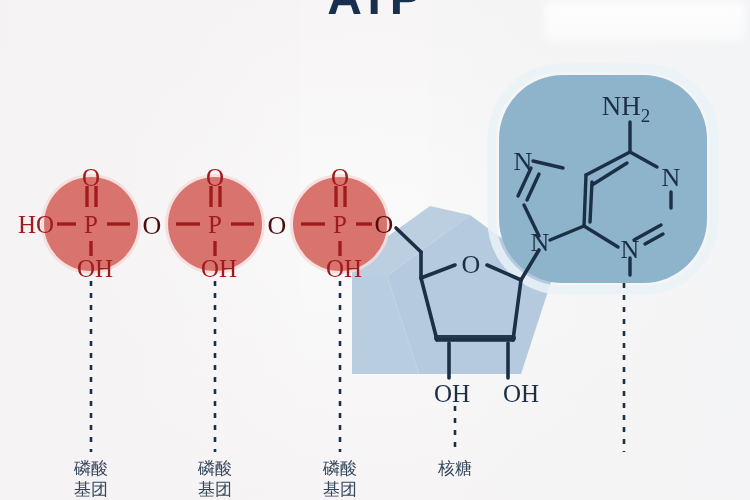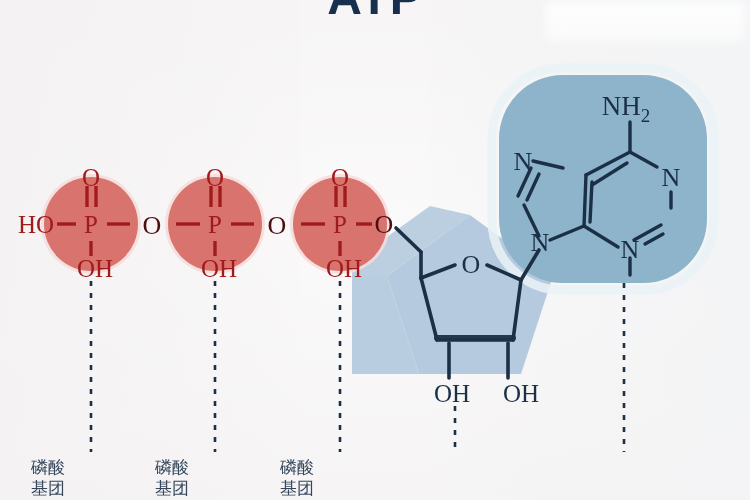--- a/index.html
+++ b/index.html
@@ -54,25 +54,26 @@
     color: #17304f;
     letter-spacing: 1px;
     line-height: 1;
   }
   svg.diagram {
     position: absolute;
     left: 0; top: 0;
   }
   .caption {
     position: absolute;
+    text-align: center;
     font-size: 17px;
     color: #34465c;
     line-height: 1.25;
     width: 120px;
-    font-family: Liberation Mono, monospace;
+    font-family: Liberation Sans, sans-serif;
   }
 </style>
 </head>
 <body>
 
 <div id="stage">
 
   <div class="bg-tint-left"></div>
   <div class="bg-tint-right"></div>
   <div class="watermark"></div>
@@ -230,14 +231,17 @@
     <div>基团</div>
   </div>
   <div class="caption" style="left:155px; top:458px;">
     <div>磷酸</div>
     <div>基团</div>
   </div>
   <div class="caption" style="left:280px; top:458px;">
     <div>磷酸</div>
     <div>基团</div>
   </div>
+  <div class="caption" style="left:395px; top:458px;">
+    <div>核糖</div>
+  </div>
 
 </div>
 
 </body></html>

